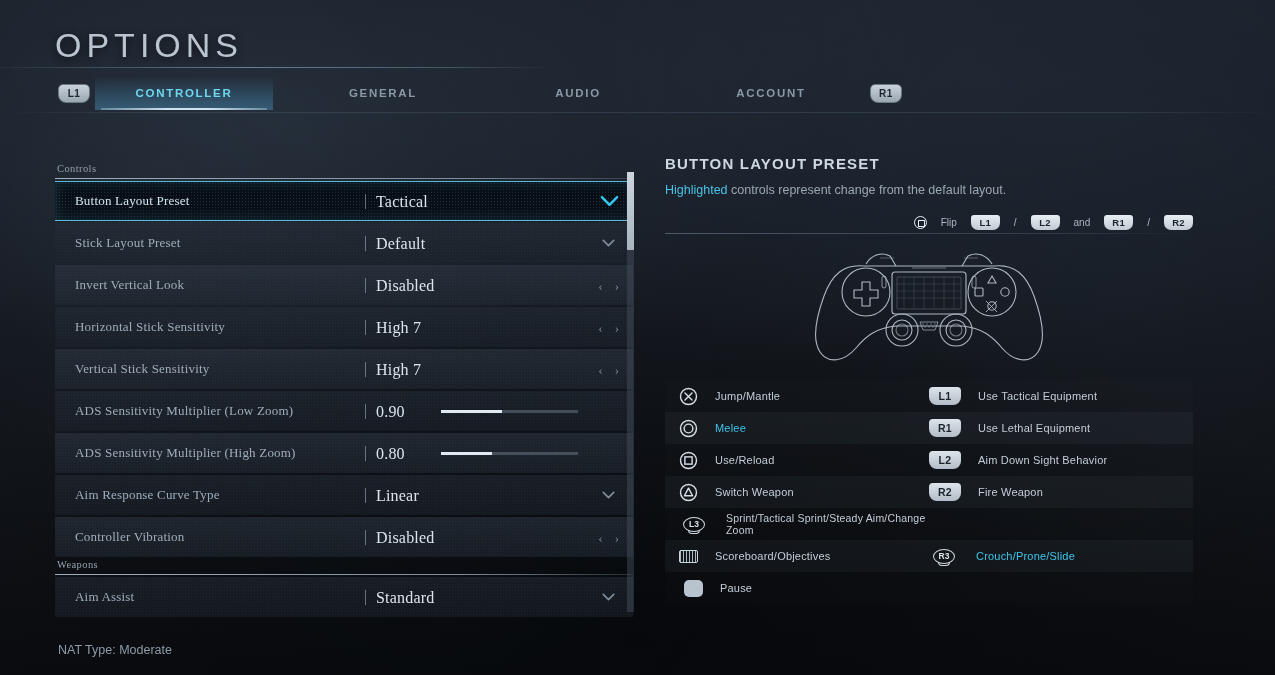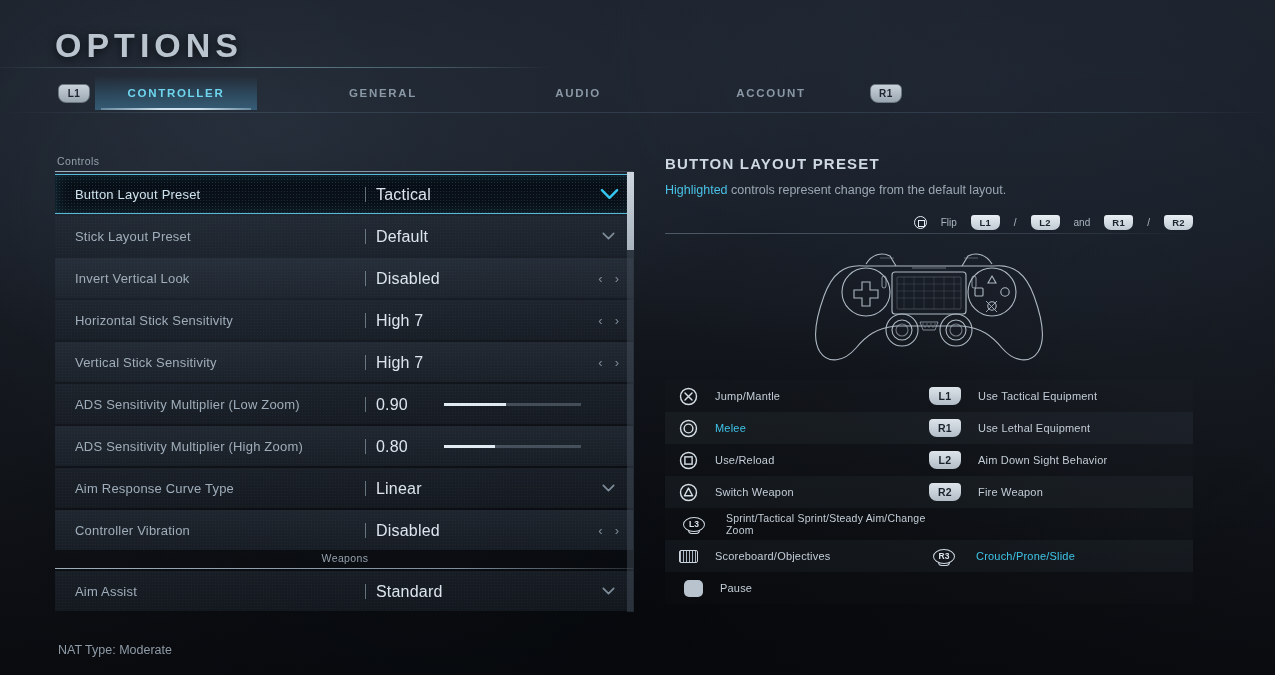--- a/index.html
+++ b/index.html
@@ -23,21 +23,21 @@
     background-image:
       radial-gradient(circle at 12% 30%, rgba(90,110,135,.22), rgba(0,0,0,0) 26%),
       radial-gradient(circle at 62% 8%, rgba(80,100,125,.16), rgba(0,0,0,0) 24%),
       radial-gradient(circle at 88% 44%, rgba(70,88,112,.14), rgba(0,0,0,0) 30%),
       radial-gradient(circle at 35% 70%, rgba(40,55,72,.18), rgba(0,0,0,0) 34%);
   }
 
   
   .page-title {
     position: absolute; left: 55px; top: 26px;
-    font-size: 34px; letter-spacing: 5px; font-weight: 700;
+    font-size: 34px; letter-spacing: 5px; font-weight: 400;
     color: #b9c4cf; text-shadow: 0 2px 10px rgba(0,0,0,.7);
   }
   .title-rule {
     position: absolute; left: 0; top: 67px; width: 552px; height: 1px;
     background: linear-gradient(90deg, rgba(120,180,200,.05) 0%, rgba(150,200,220,.55) 45%, rgba(150,200,220,.30) 80%, rgba(150,200,220,0) 100%);
   }
 
   .tabbar { position: absolute; left: 0; top: 76px; width: 1275px; height: 36px; }
   .tab-underline {
     position: absolute; left: 0; top: 112px; width: 1275px; height: 1px;
@@ -60,21 +60,21 @@
   .bumper {
     position: absolute; top: 8px;
     display: flex; align-items: center; justify-content: center;
     width: 32px; height: 19px; border-radius: 5px 5px 8px 8px;
     background: linear-gradient(180deg,#c9d2da,#9aa6b1);
     color: #1d2630; font-size: 10px; font-weight: bold; letter-spacing: .5px;
     border: 1px solid #6a7681;
   }
 
   
-  .list-pane { position: absolute; left: 55px; top: 155px; width: 578px; height: 460px; }
+  .list-pane { position: absolute; left: 55px; top: 163px; width: 578px; height: 460px; font-family: Liberation Serif, serif; }
   .section-label {
     font-size: 10.5px; color: #93a0ac; letter-spacing: .4px;
     padding-left: 2px; margin-bottom: 4px;
   }
   .section-rule { height: 1px; background: linear-gradient(90deg, #9fb0bd 0%, #7e8e9c 70%, rgba(126,142,156,.25) 100%); margin-bottom: 2px; }
 
   .row {
     position: relative; height: 40px; display: flex; align-items: center;
     background: linear-gradient(180deg, rgba(46,56,68,.55), rgba(34,42,52,.55));
     margin-bottom: 2px;
@@ -191,21 +191,21 @@
 <body>
 
 <div id="app">
   <div id="noise"></div>
 
   <div class="page-title">OPTIONS</div>
   <div class="title-rule"></div>
 
   <div class="tabbar">
     <div class="bumper" style="left:58px">L1</div>
-    <div class="tab active" style="left:95px; width:162px">CONTROLLER</div>
+    <div class="tab active" style="left:95px; width:178px">CONTROLLER</div>
     <div class="tab" style="left:318px; width:130px">GENERAL</div>
     <div class="tab" style="left:513px; width:130px">AUDIO</div>
     <div class="tab" style="left:706px; width:130px">ACCOUNT</div>
     <div class="bumper" style="left:870px">R1</div>
   </div>
   <div class="tab-underline"></div>
 
   <div class="list-pane" id="list-pane">
       <div class="section-label">Controls</div>
       <div class="section-rule"></div>
@@ -275,21 +275,21 @@
         </div>
       </div>
       <div class="row">
         <div class="row-label">Controller Vibration</div>
         <div class="row-value">Disabled</div>
         <div class="arrows">
           <span>‹</span>
           <span>›</span>
         </div>
       </div>
-      <div class="section-label" style=" text-align: center;">Weapons</div>
+      <div class="section-label" style="">Weapons</div>
       <div class="section-rule"></div>
       <div class="row alt">
         <div class="row-label">Aim Assist</div>
         <div class="row-value">Standard</div>
         <div class="chev-down">
           <svg viewBox="0 0 20 12">
             <path d="M2 2 L10 10 L18 2" fill="none" stroke="currentColor" stroke-width="2.6" stroke-linecap="round" stroke-linejoin="round"></path>
           </svg>
         </div>
       </div>

